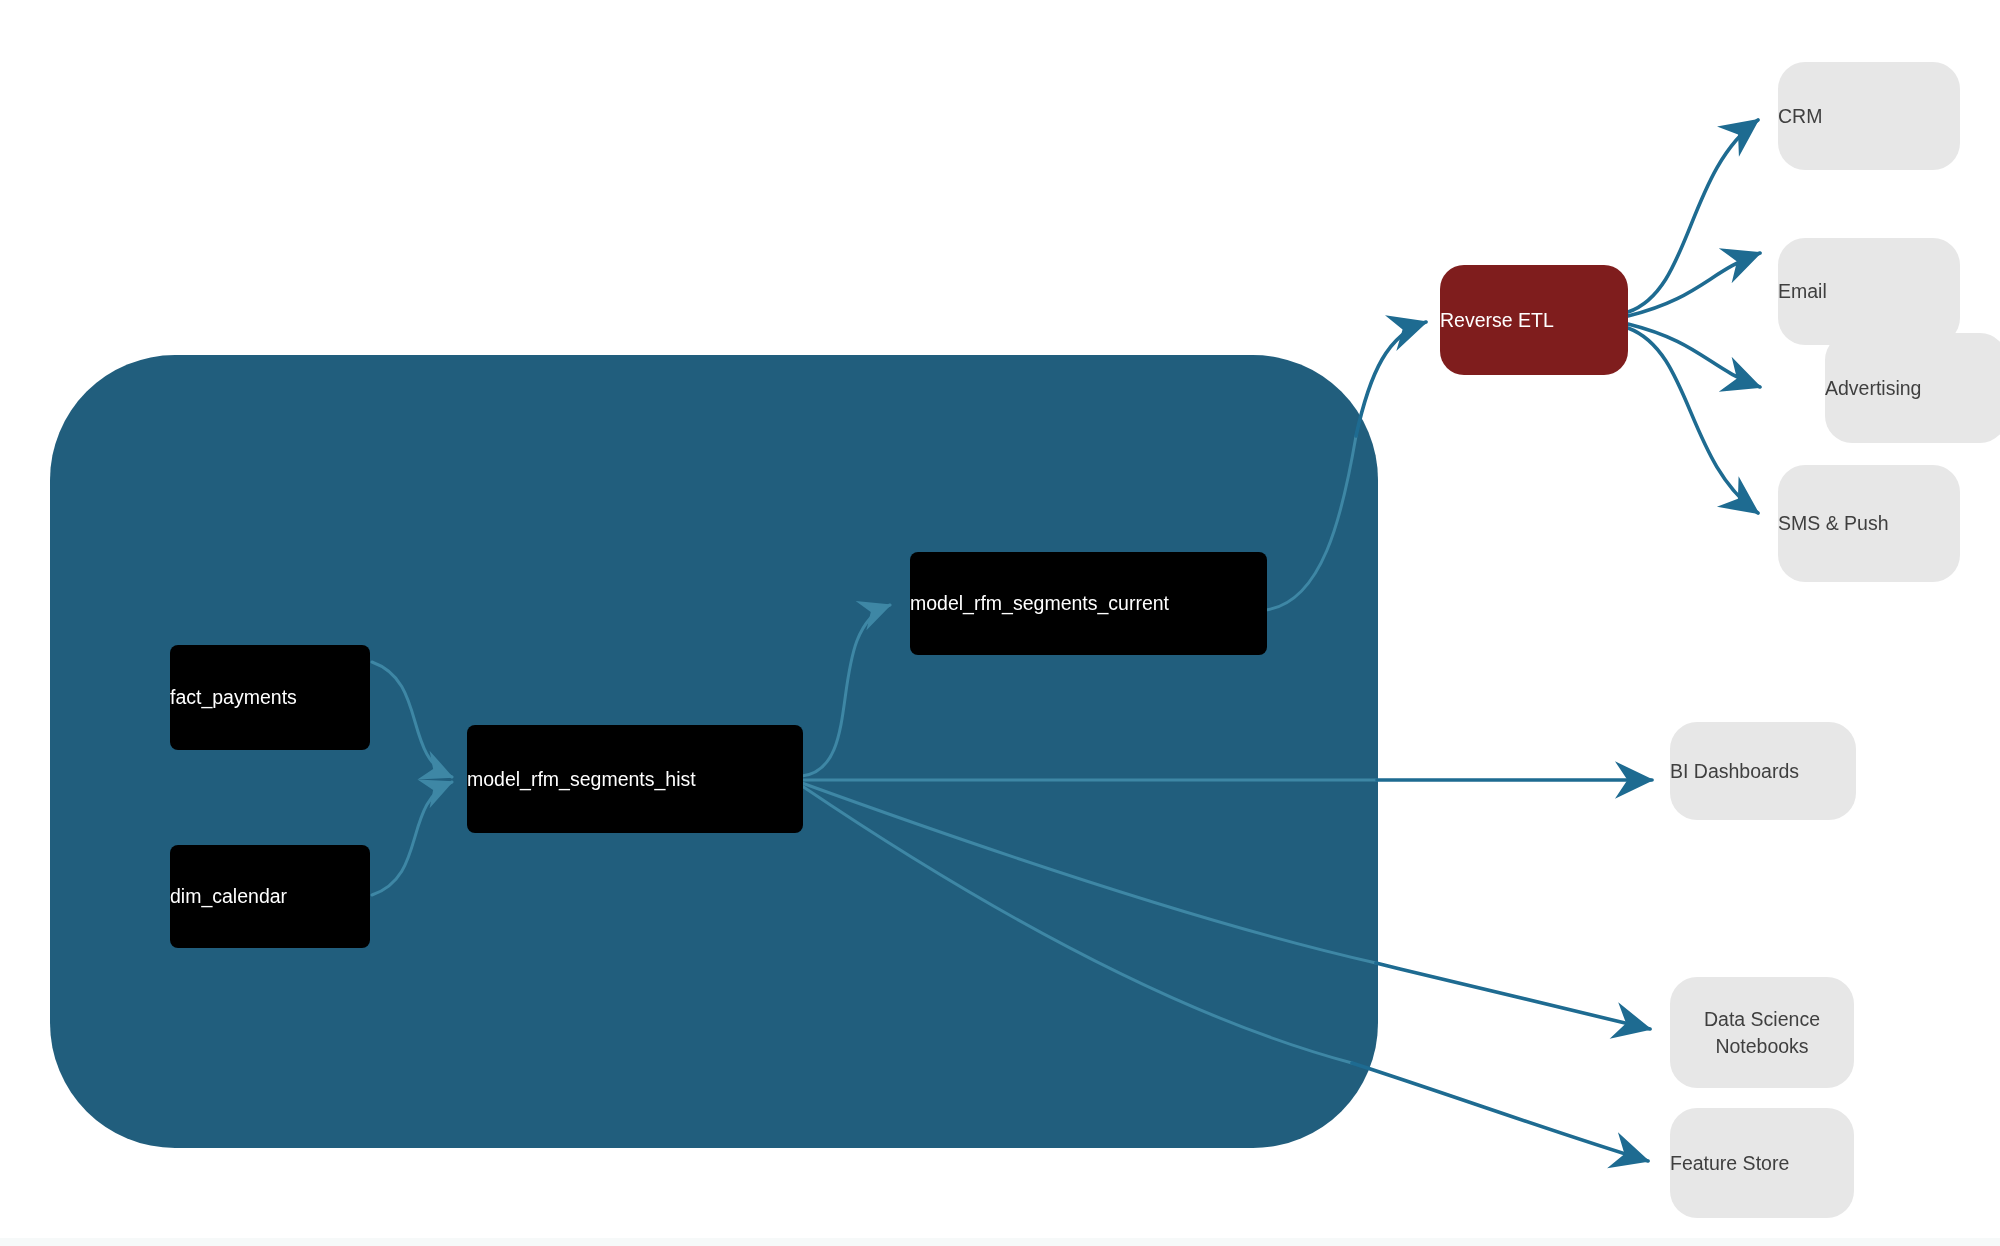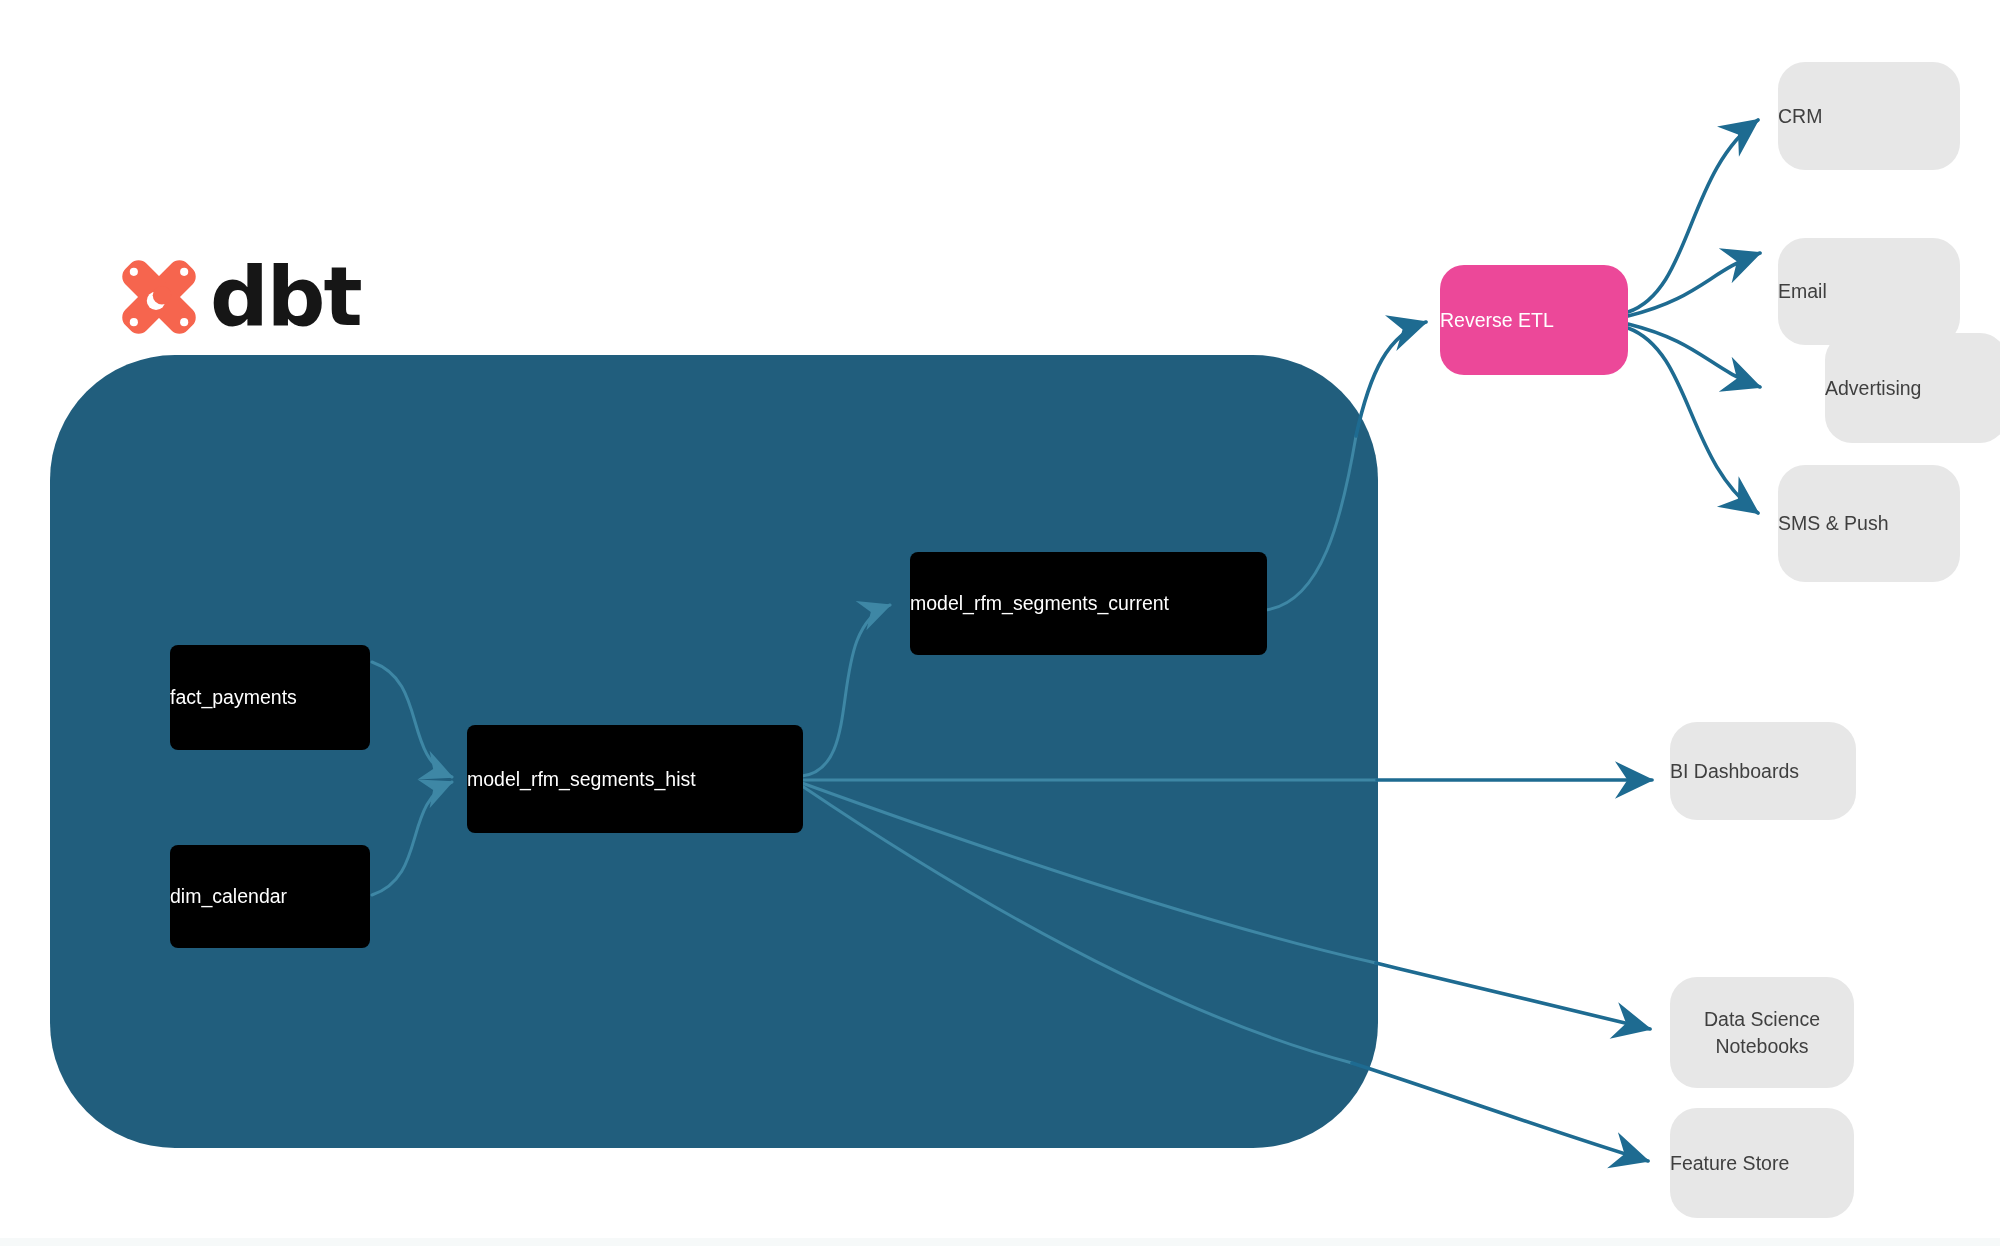--- a/index.html
+++ b/index.html
@@ -22,21 +22,21 @@
   .warehouse{
     position:absolute;left:50px;top:355px;width:1328px;height:793px;
     background:#215e7d;border-radius:125px;
   }
   
   .node{
     position:absolute;display:flex;align-items:center;
     text-align:center;font-size:19.5px;line-height:1.35;
   }
   .node.model{background:#000000;color:#ffffff;border-radius:8px;}
-  .node.green{background:#ec4899;color:#ffffff;border-radius:24px;}
+  .node.green{background:#7f1d1d;color:#ffffff;border-radius:24px;}
   .node.gray{background:#e7e7e7;color:#3f3f3f;border-radius:27px;}
   
   .n-fact    {left:170px; top:605px; width:200px; height:105px;margin-top:40px;}
   .n-dim     {left:170px; top:845px; width:200px; height:103px;}
   .n-hist    {left:467px; top:725px; width:336px; height:108px; border-radius:28px;}
   .n-current {left:910px; top:552px; width:357px; height:103px; border-radius:28px;}
   .n-retl    {left:1440px;top:265px; width:188px; height:110px;}
   .n-crm     {left:1778px;top:62px;  width:182px; height:108px;}
   .n-email   {left:1778px;top:195px; width:182px; height:107px;margin-top:43px;}
   .n-adv     {left:1825px;top:333px; width:182px; height:110px;}
@@ -79,35 +79,20 @@
     <path class="edge-out" d="M1356,436 C1370,372 1388,334 1426,322" marker-end="url(#arrD)"></path>
     <path class="edge-out" d="M1377,780 L1652,780" marker-end="url(#arrD)"></path>
     <path class="edge-out" d="M1376,963 C1470,986 1565,1009 1650,1029" marker-end="url(#arrD)"></path>
     <path class="edge-out" d="M1352,1063 C1460,1098 1562,1135 1648,1161" marker-end="url(#arrD)"></path>
     <path class="edge-out" d="M1628,312 C1692,290 1686,172 1758,120" marker-end="url(#arrD)"></path>
     <path class="edge-out" d="M1628,316 C1700,298 1708,272 1760,253" marker-end="url(#arrD)"></path>
     <path class="edge-out" d="M1628,324 C1700,342 1708,368 1760,387" marker-end="url(#arrD)"></path>
     <path class="edge-out" d="M1628,328 C1692,352 1686,462 1758,513" marker-end="url(#arrD)"></path>
   </svg>
 
-  <div class="logo">
-    <svg class="logo-icon" viewBox="0 0 100 100">
-      <g>
-        <rect x="30" y="-9" width="40" height="118" rx="15" transform="rotate(45 50 50)" fill="#f6654e"></rect>
-        <rect x="30" y="-9" width="40" height="118" rx="15" transform="rotate(-45 50 50)" fill="#f6654e"></rect>
-        <circle cx="16" cy="16" r="5.5" fill="#ffffff"></circle>
-        <circle cx="84" cy="16" r="5.5" fill="#ffffff"></circle>
-        <circle cx="16" cy="84" r="5.5" fill="#ffffff"></circle>
-        <circle cx="84" cy="84" r="5.5" fill="#ffffff"></circle>
-        <circle cx="46" cy="55" r="12.5" fill="#ffffff"></circle>
-        <circle cx="54" cy="47.5" r="12.5" fill="#f6654e"></circle>
-      </g>
-    </svg>
-    <span class="logo-text">dbt</span>
-  </div>
 
   <div class="node model n-fact">
     <span>fact_payments</span>
   </div>
   <div class="node model n-dim">
     <span>dim_calendar</span>
   </div>
   <div class="node model n-hist">
     <span>model_rfm_segments_hist</span>
   </div>

